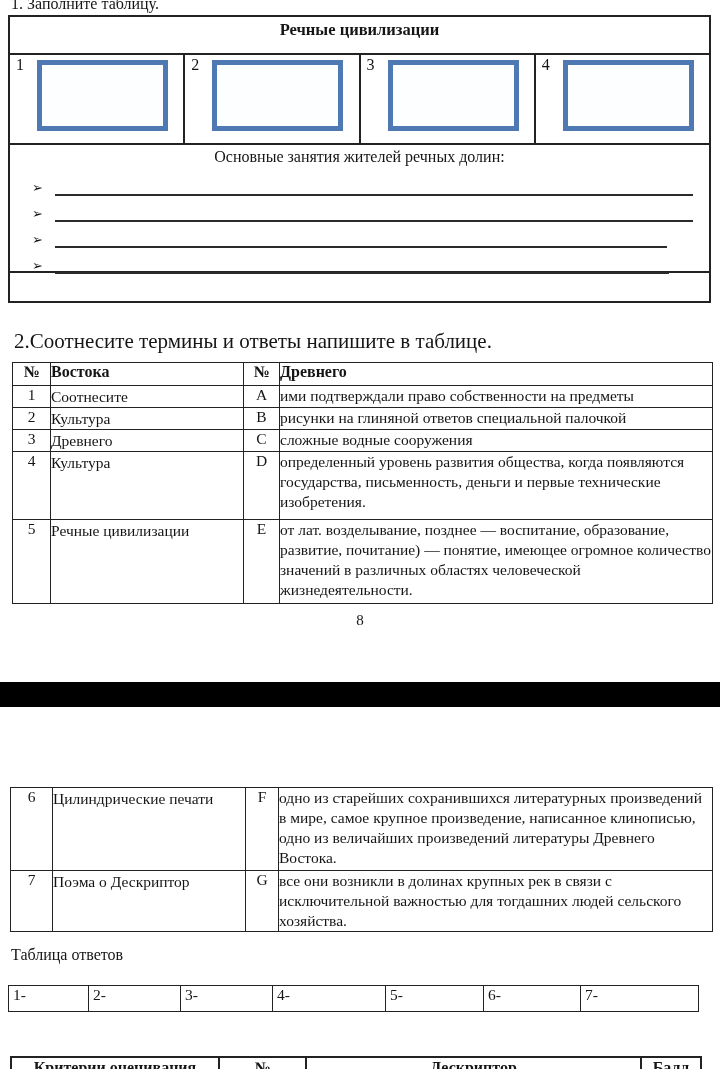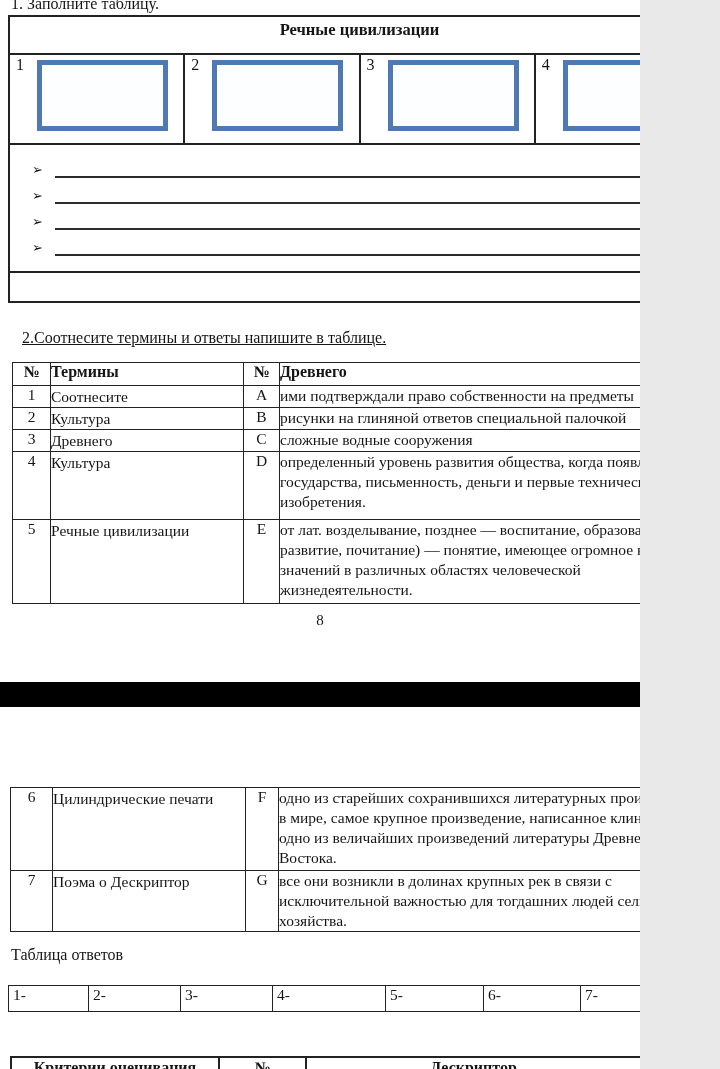--- a/index.html
+++ b/index.html
@@ -1,18 +1,18 @@
 <!DOCTYPE html>
 <html><head>
 <meta charset="utf-8">
 <style>
   * { box-sizing: border-box; margin: 0; padding: 0; }
   html,body { background:#e9e9e9; }
   .page {
-    position: relative; width: 640px; height: 1069px;
+    position: relative; width: 720px; height: 1069px;
     background: #ffffff; overflow: hidden;
     font-family: "Liberation Serif", serif; color: #151515;
   }
   .t1-title { position:absolute; left:11px; top:-5px; font-size:16px; }
 
   
   .civ { position:absolute; left:8px; top:15px; width:703px; border:2px solid #222; background:#fff; }
   .civ-header { height:38px; border-bottom:2px solid #222; text-align:center; font-weight:bold; font-size:16.5px; padding-top:3px; }
   .civ-boxes { display:flex; height:90px; border-bottom:2px solid #222; }
   .civ-cell { position:relative; flex:1; border-right:2px solid #222; }
@@ -24,21 +24,21 @@
   .bullet-row { display:flex; align-items:flex-end; height:26px; margin-left:22px; }
   .bullet-row.r1 { margin-top:4px; }
   .bullet { font-family:"DejaVu Sans", sans-serif; font-size:13px; margin-bottom:1px; color:#111; }
   .uline { flex:1; border-bottom:2px solid #2b2b2b; margin-left:12px; }
   .r1 .uline { margin-right:16px; }
   .r2 .uline { margin-right:16px; }
   .r3 .uline { margin-right:42px; }
   .r4 .uline { margin-right:40px; }
   .civ-empty { height:28px; }
 
-  .t2-title { position:absolute; left:22px; top:329px; font-size:16px;text-decoration:underline; }
+  .t2-title { position:absolute; left:14px; top:329px; font-size:21px; }
 
   
   .terms, .terms2, .ans, .crit { border-collapse:collapse; table-layout:fixed; background:#fff; }
   .terms { position:absolute; left:12px; top:362px; width:700px; font-size:15.5px; }
   .terms2 { position:absolute; left:10px; top:787px; width:702px; font-size:15.5px; }
   .terms td, .terms th, .terms2 td, .terms2 th { border:1.5px solid #222; vertical-align:top; padding:0; }
   .hcell { font-weight:bold; text-align:left; padding-left:6px; font-size:16px; }
   .hcell.ctr { text-align:center; padding-left:0; }
   .c-num { text-align:center; font-size:15.5px; }
   .c-term { padding-left:14px; line-height:21px; }
@@ -76,20 +76,21 @@
       <div class="civ-cell">
         <span class="civ-num">3</span>
         <div class="blue-box" style="border-color: rgb(78, 121, 178);"></div>
       </div>
       <div class="civ-cell">
         <span class="civ-num">4</span>
         <div class="blue-box" style="border-color: rgb(78, 121, 178);"></div>
       </div>
     </div>
     <div class="civ-occ">
+      <div class="civ-occ-title">Основные занятия жителей речных долин:</div>
       <div class="bullet-row r1">
         <span class="bullet">➢</span>
         <span class="uline"></span>
       </div>
       <div class="bullet-row r2">
         <span class="bullet">➢</span>
         <span class="uline"></span>
       </div>
       <div class="bullet-row r3">
         <span class="bullet">➢</span>
@@ -108,21 +109,21 @@
   <table class="terms">
     <colgroup>
         <col style="width:38px">
         <col style="width:193px">
         <col style="width:36px">
         <col style="width:433px">
       </colgroup>
     <tbody>
         <tr style="height:23px">
       <th class="hcell ctr">№</th>
-      <th class="hcell">Термины</th>
+      <th class="hcell">Востока</th>
       <th class="hcell ctr">№</th>
       <th class="hcell">Древнего</th>
     </tr>
     <tr style="height:22px">
       <td class="c-num">1</td>
       <td class="c-term">Соотнесите</td>
       <td class="c-let">A</td>
       <td class="c-desc">ими подтверждали право собственности на предметы</td>
     </tr>
     <tr style="height:22px">

